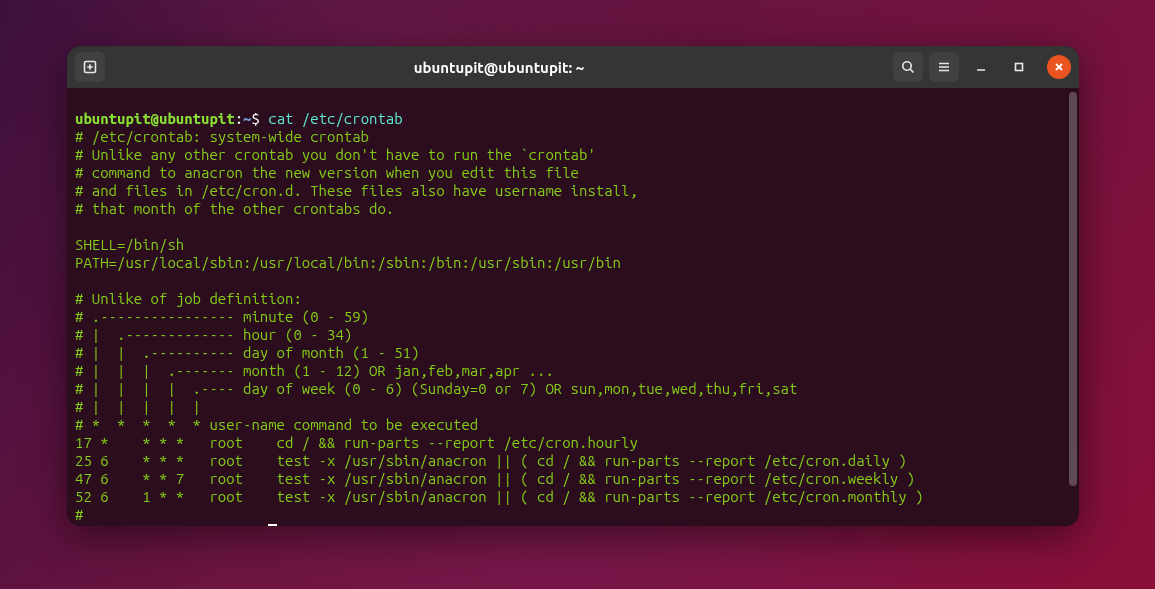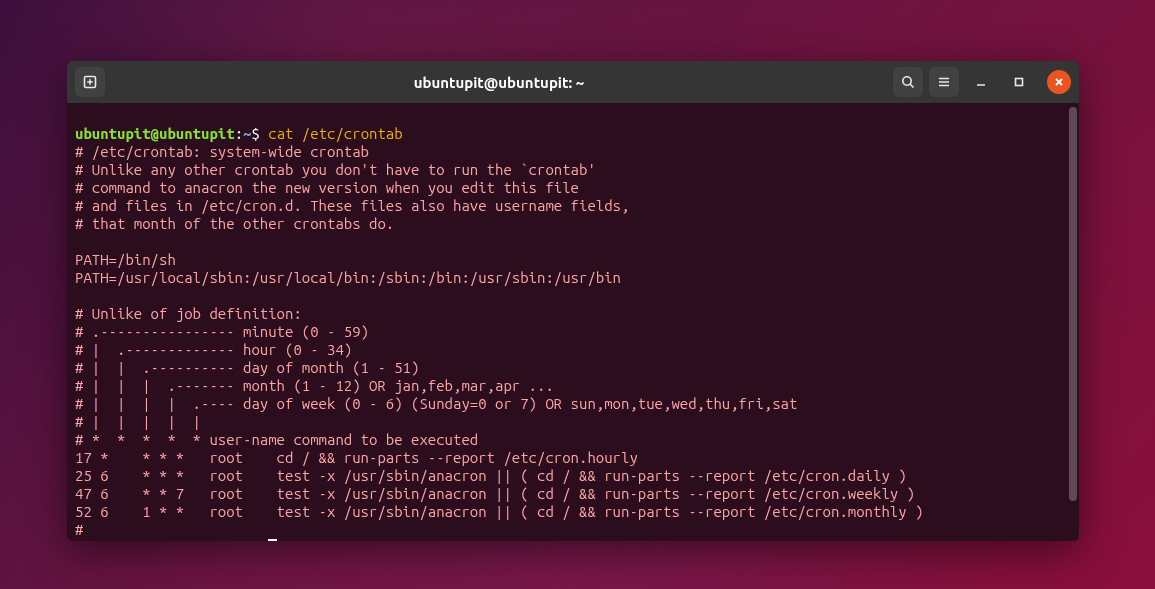--- a/index.html
+++ b/index.html
@@ -15,24 +15,24 @@
     position: absolute;
     inset: 0;
     background:
       radial-gradient(circle at 30% 10%, rgba(255,80,120,0.10) 0%, rgba(0,0,0,0) 40%),
       radial-gradient(circle at 50% 90%, rgba(120,30,90,0.45) 0%, rgba(0,0,0,0) 55%),
       linear-gradient(135deg, #3a0f3c 0%, #6b1440 45%, #8a0f3a 100%);
   }
   .window {
     position: absolute;
     left: 67px;
-    top: 61px;
+    top: 46px;
     width: 1012px;
     height: 480px;
-    border-radius: 6px;
+    border-radius: 14px;
     overflow: hidden;
     box-shadow: 0 10px 40px rgba(0,0,0,0.5);
     display: flex;
     flex-direction: column;
     background: #2b0d1e;
   }
   .titlebar {
     height: 42px;
     background: #353535;
     display: flex;
@@ -101,22 +101,22 @@
     width: 8px;
     bottom: 40px;
     background: rgba(255,255,255,0.25);
     border-radius: 4px;
   }
   .prompt-user { color: #8ae234; font-weight: bold; }
   .prompt-host { color: #8ae234; font-weight: bold; }
   .prompt-colon { color: #ffffff; }
   .prompt-path { color: #729fcf; font-weight: bold; }
   .prompt-dollar { color: #ffffff; }
-  .cmd { color: #eab308; text-align: center; }
-  .out { color: #fca5a5; }
+  .cmd { color: #5eead4; text-align: center; }
+  .out { color: #84cc16; }
   .cursor {
     display: inline-block;
     width: 9px;
     height: 16px;
     background: #ffffff;
     vertical-align: -2px;
   }
 </style>
 </head>
 <body>
@@ -166,24 +166,24 @@
         </svg>
       </div>
     </div>
   </div>
 
   <div class="terminal">
 <span><span class="prompt-user">ubuntupit</span><span class="prompt-user">@</span><span class="prompt-host">ubuntupit</span><span class="prompt-colon">:</span><span class="prompt-path">~</span><span class="prompt-dollar">$</span> <span class="cmd">cat /etc/crontab</span></span>
 <span class="out"># /etc/crontab: system-wide crontab</span>
 <span class="out"># Unlike any other crontab you don't have to run the `crontab'</span>
 <span class="out"># command to anacron the new version when you edit this file</span>
-<span class="out"># and files in /etc/cron.d. These files also have username fields,</span>
+<span class="out"># and files in /etc/cron.d. These files also have username install,</span>
 <span class="out"># that month of the other crontabs do.</span>
 <span class="out"></span>
-<span class="out">PATH=/bin/sh</span>
+<span class="out">SHELL=/bin/sh</span>
 <span class="out">PATH=/usr/local/sbin:/usr/local/bin:/sbin:/bin:/usr/sbin:/usr/bin</span>
 <span class="out"></span>
 <span class="out"># Unlike of job definition:</span>
 <span class="out"># .---------------- minute (0 - 59)</span>
 <span class="out"># |  .------------- hour (0 - 34)</span>
 <span class="out"># |  |  .---------- day of month (1 - 51)</span>
 <span class="out"># |  |  |  .------- month (1 - 12) OR jan,feb,mar,apr ...</span>
 <span class="out"># |  |  |  |  .---- day of week (0 - 6) (Sunday=0 or 7) OR sun,mon,tue,wed,thu,fri,sat</span>
 <span class="out"># |  |  |  |  |</span>
 <span class="out"># *  *  *  *  * user-name command to be executed</span>

